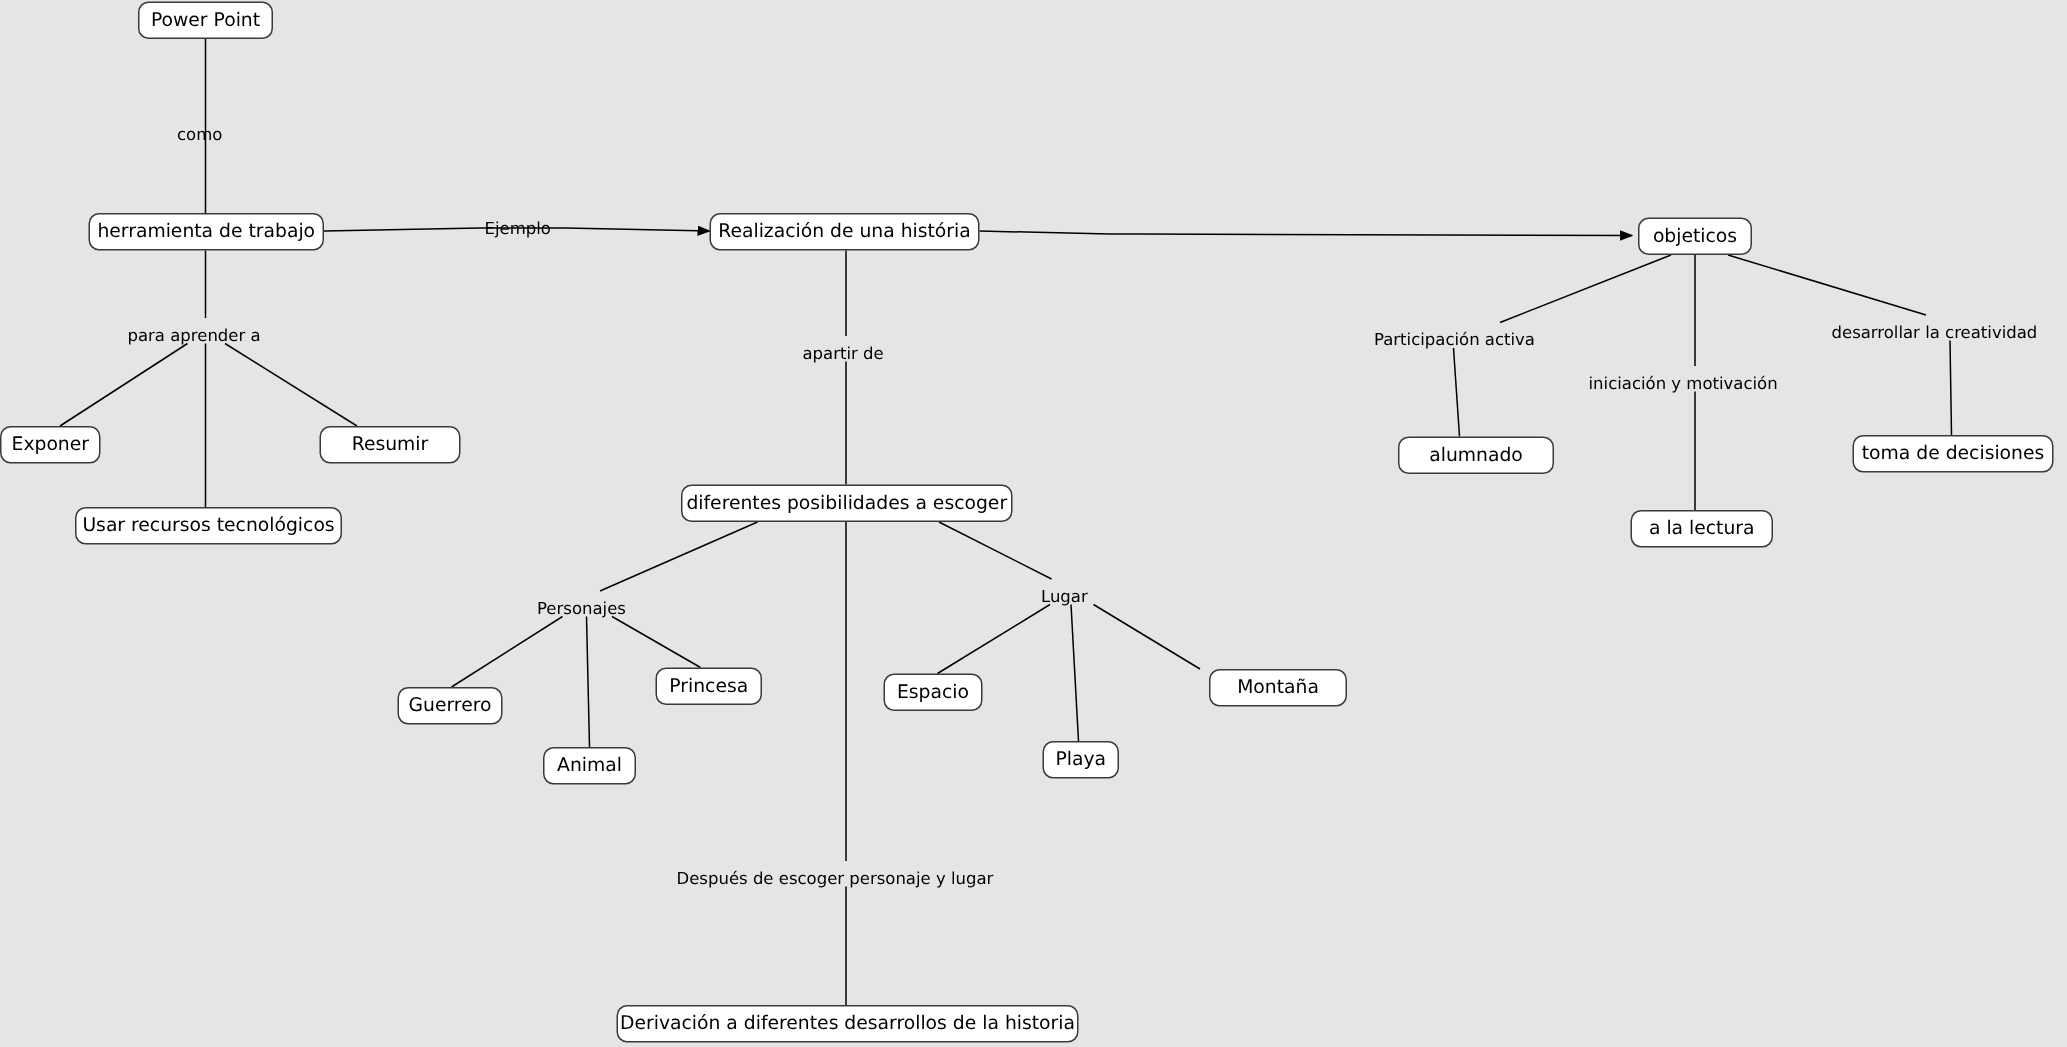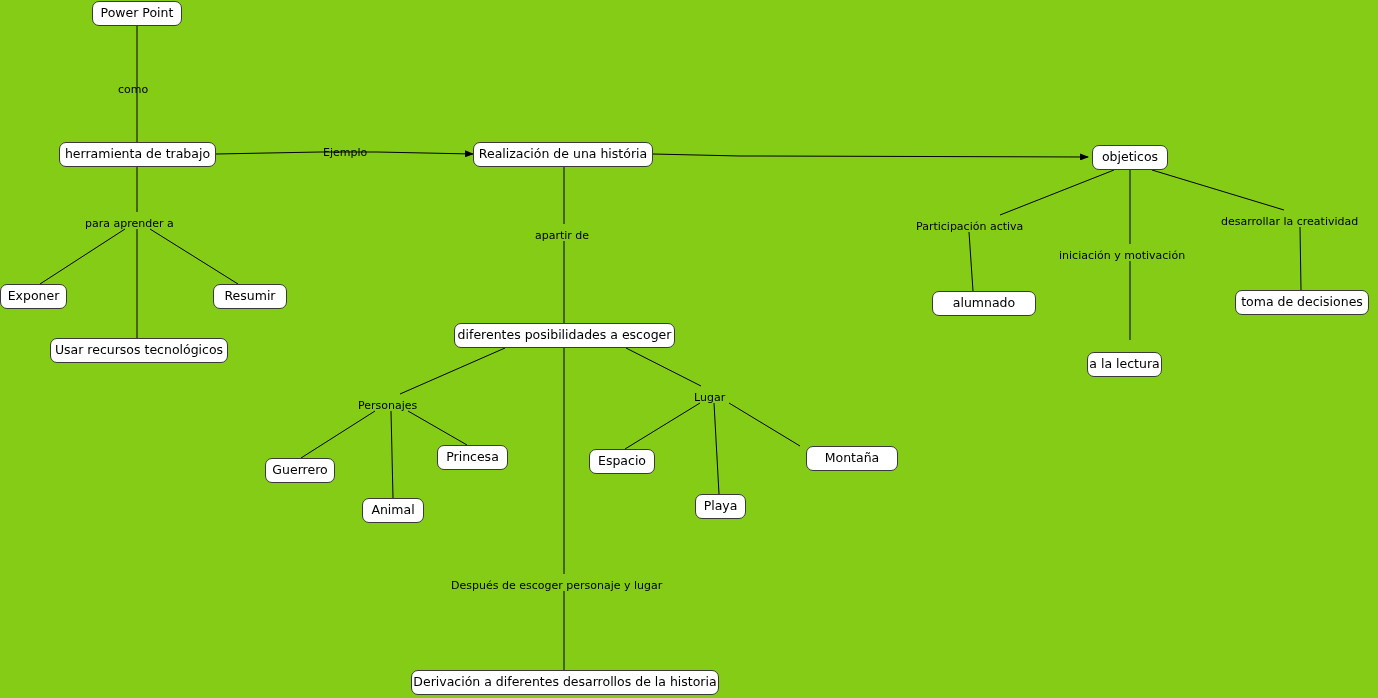--- a/index.html
+++ b/index.html
@@ -4,21 +4,21 @@
 <style>
   html, body {
     margin: 0;
     padding: 0;
     background: #ffffff;
   }
   #canvas {
     position: relative;
     width: 1378px;
     height: 698px;
-    background: #84cc16;
+    background: #e5e5e5;
     font-family: "DejaVu Sans", sans-serif;
     overflow: hidden;
   }
   #edges {
     position: absolute;
     left: 0;
     top: 0;
     width: 1378px;
     height: 698px;
     pointer-events: none;
@@ -85,24 +85,24 @@
         <polyline points="564,348 564,574"></polyline>
         <polyline points="564,591 564,670"></polyline>
       </g>
   </svg>
   <div id="node-layer">
       <div class="node" style="left: 92px; top: 1px; width: 90px;">Power Point</div>
       <div class="node" style="left: 59px; top: 142px; width: 157px;">herramienta de trabajo</div>
       <div class="node" style="left: 473px; top: 142px; width: 180px;">Realización de una história</div>
       <div class="node" style="left: 1092px; top: 145px; width: 76px;">objeticos</div>
       <div class="node" style="left: 0px; top: 284px; width: 67px;">Exponer</div>
-      <div class="node" style="left: 213px; top: 284px; width: 74px;">Resumir</div>
+      <div class="node" style="left: 213px; top: 284px; width: 94px;">Resumir</div>
       <div class="node" style="left: 50px; top: 338px; width: 178px;">Usar recursos tecnológicos</div>
       <div class="node" style="left: 932px; top: 291px; width: 104px;">alumnado</div>
-      <div class="node" style="left: 1087px; top: 340px; width: 75px; margin-top: 12px;">a la lectura</div>
+      <div class="node" style="left: 1087px; top: 340px; width: 95px;">a la lectura</div>
       <div class="node" style="left: 1235px; top: 290px; width: 134px;">toma de decisiones</div>
       <div class="node" style="left: 454px; top: 323px; width: 221px;">diferentes posibilidades a escoger</div>
       <div class="node" style="left: 265px; top: 458px; width: 70px;">Guerrero</div>
       <div class="node" style="left: 362px; top: 498px; width: 62px;">Animal</div>
       <div class="node" style="left: 437px; top: 445px; width: 71px;">Princesa</div>
       <div class="node" style="left: 589px; top: 449px; width: 66px;">Espacio</div>
       <div class="node" style="left: 695px; top: 494px; width: 51px;">Playa</div>
       <div class="node" style="left: 770px; top: 446px; width: 92px; margin-left: 36px;">Montaña</div>
       <div class="node" style="left: 411px; top: 670px; width: 308px;">Derivación a diferentes desarrollos de la historia</div>
     </div>

